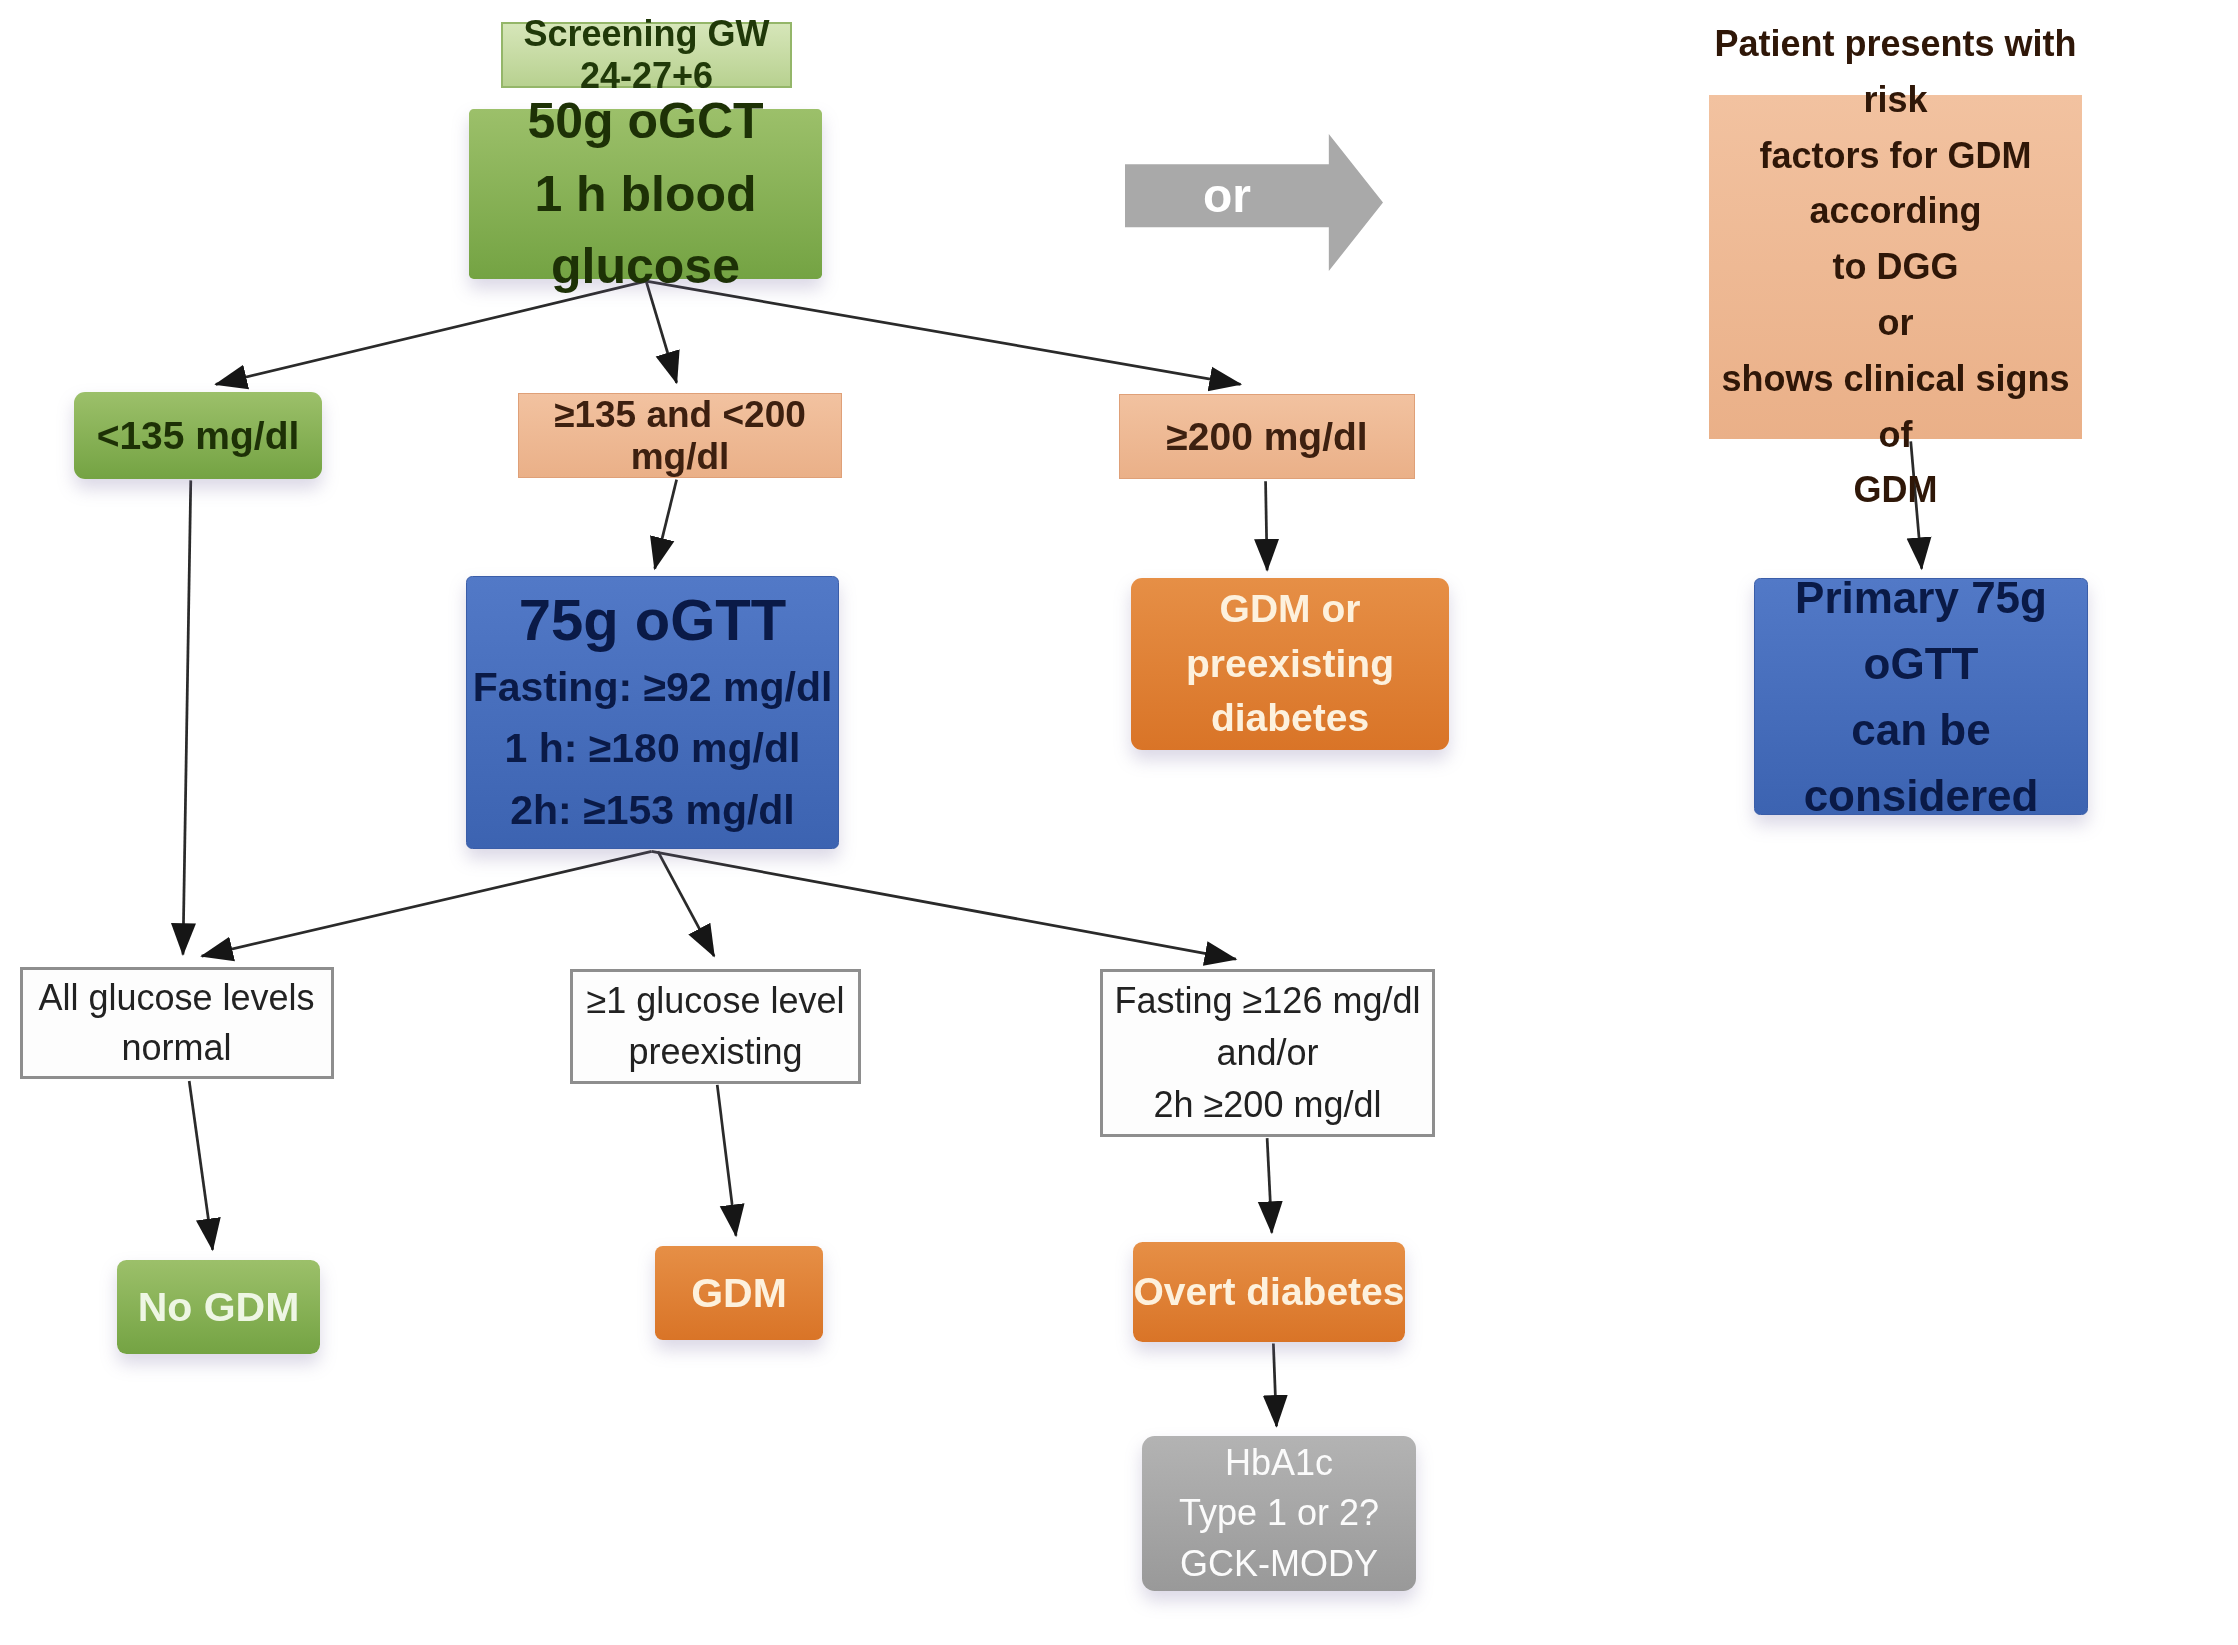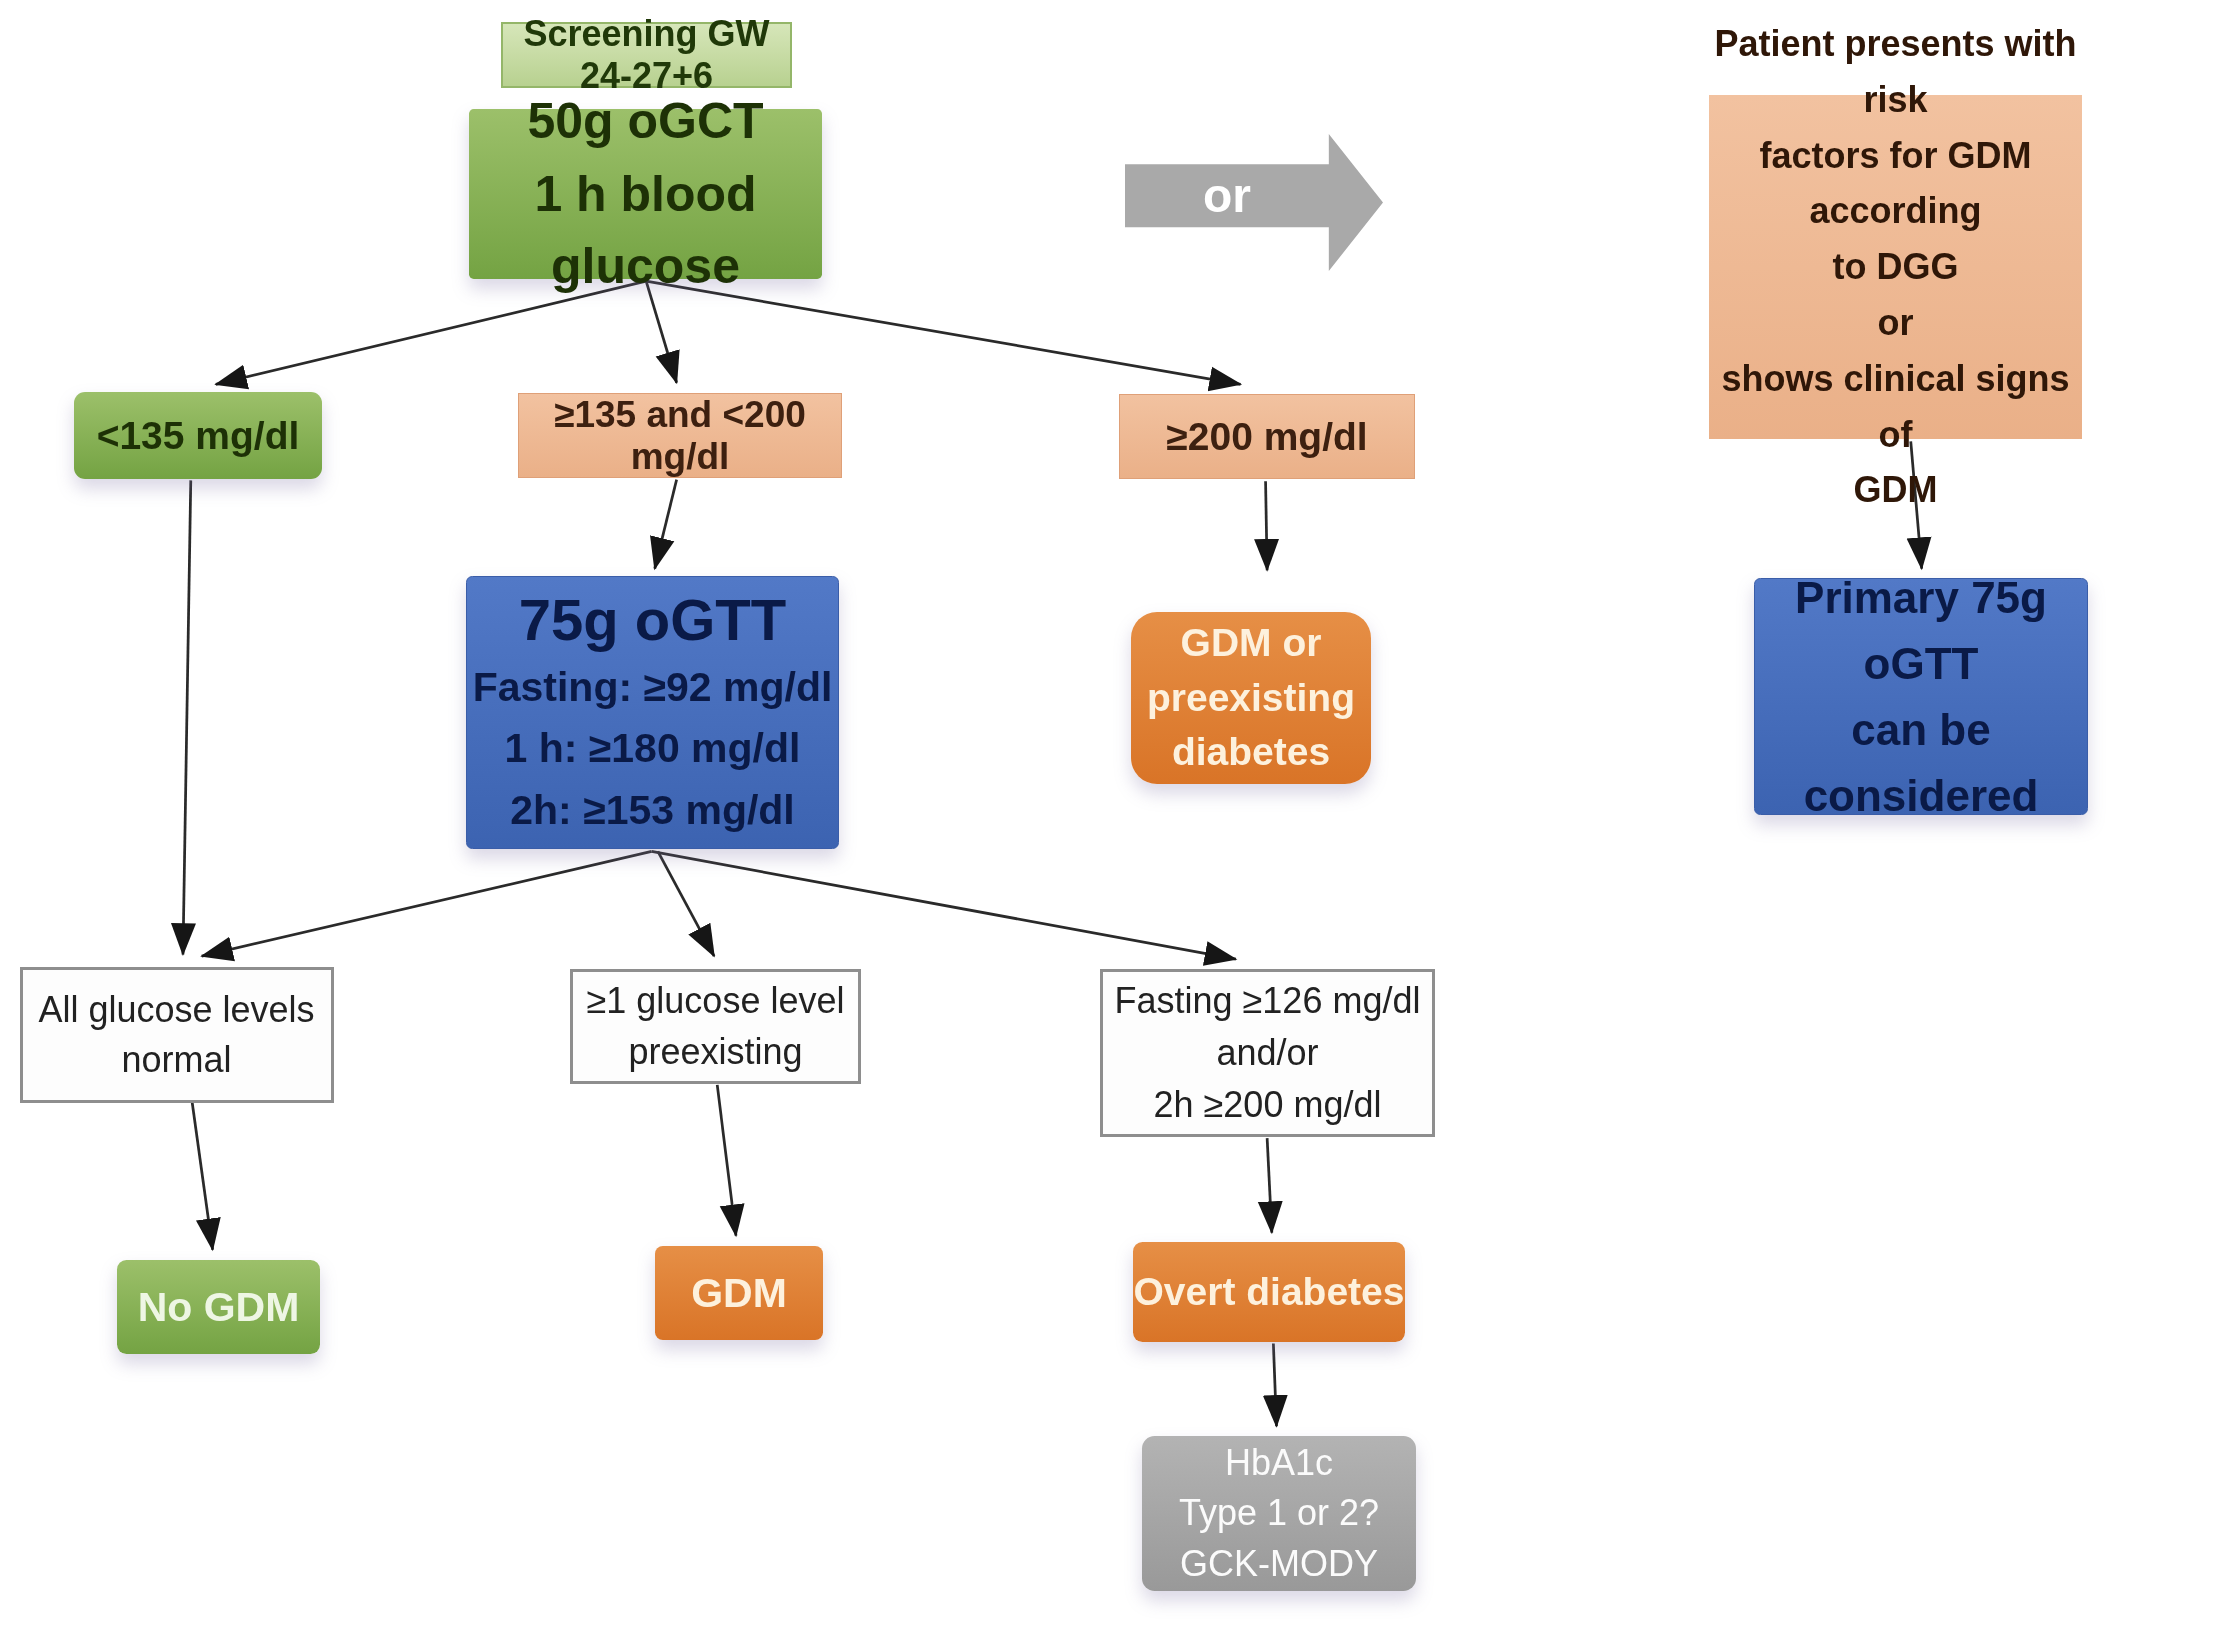--- a/index.html
+++ b/index.html
@@ -128,32 +128,32 @@
     <span class="line">≥200 mg/dl</span>
   </div>
 
   <div class="node bluebox shadow" style="left:466px;top:576px;width:373px;height:273px;font-size:41px;line-height:1.5;">
     <span class="line" style="font-size:58px;line-height:1.25;">75g oGTT</span>
     <span class="line">Fasting: ≥92 mg/dl</span>
     <span class="line">1 h: ≥180 mg/dl</span>
     <span class="line">2h: ≥153 mg/dl</span>
   </div>
 
-  <div class="node orangebox shadow" style="left:1131px;top:612px;width:240px;height:172px;font-size:39px;line-height:1.4;border-radius:26px;">
+  <div class="node orangebox shadow" style="left:1131px;top:578px;width:318px;height:172px;font-size:39px;line-height:1.4;">
     <span class="line">GDM or</span>
     <span class="line">preexisting</span>
     <span class="line">diabetes</span>
   </div>
 
   <div class="node bluebox shadow" style="left:1754px;top:578px;width:334px;height:237px;font-size:44px;line-height:1.5;">
     <span class="line">Primary 75g oGTT</span>
     <span class="line">can be considered</span>
   </div>
 
-  <div class="node whitebox" style="left:19.5px;top:967px;width:314px;height:136px;font-size:36px;line-height:1.4;">
+  <div class="node whitebox" style="left:19.5px;top:967px;width:314px;height:112px;font-size:36px;line-height:1.4;">
     <span class="line">All glucose levels</span>
     <span class="line">normal</span>
   </div>
 
   <div class="node whitebox" style="left:570px;top:969px;width:291px;height:115px;font-size:36px;line-height:1.4;">
     <span class="line">≥1 glucose level</span>
     <span class="line">preexisting</span>
   </div>
 
   <div class="node whitebox" style="left:1100px;top:969px;width:335px;height:168px;font-size:36px;line-height:1.45;">

